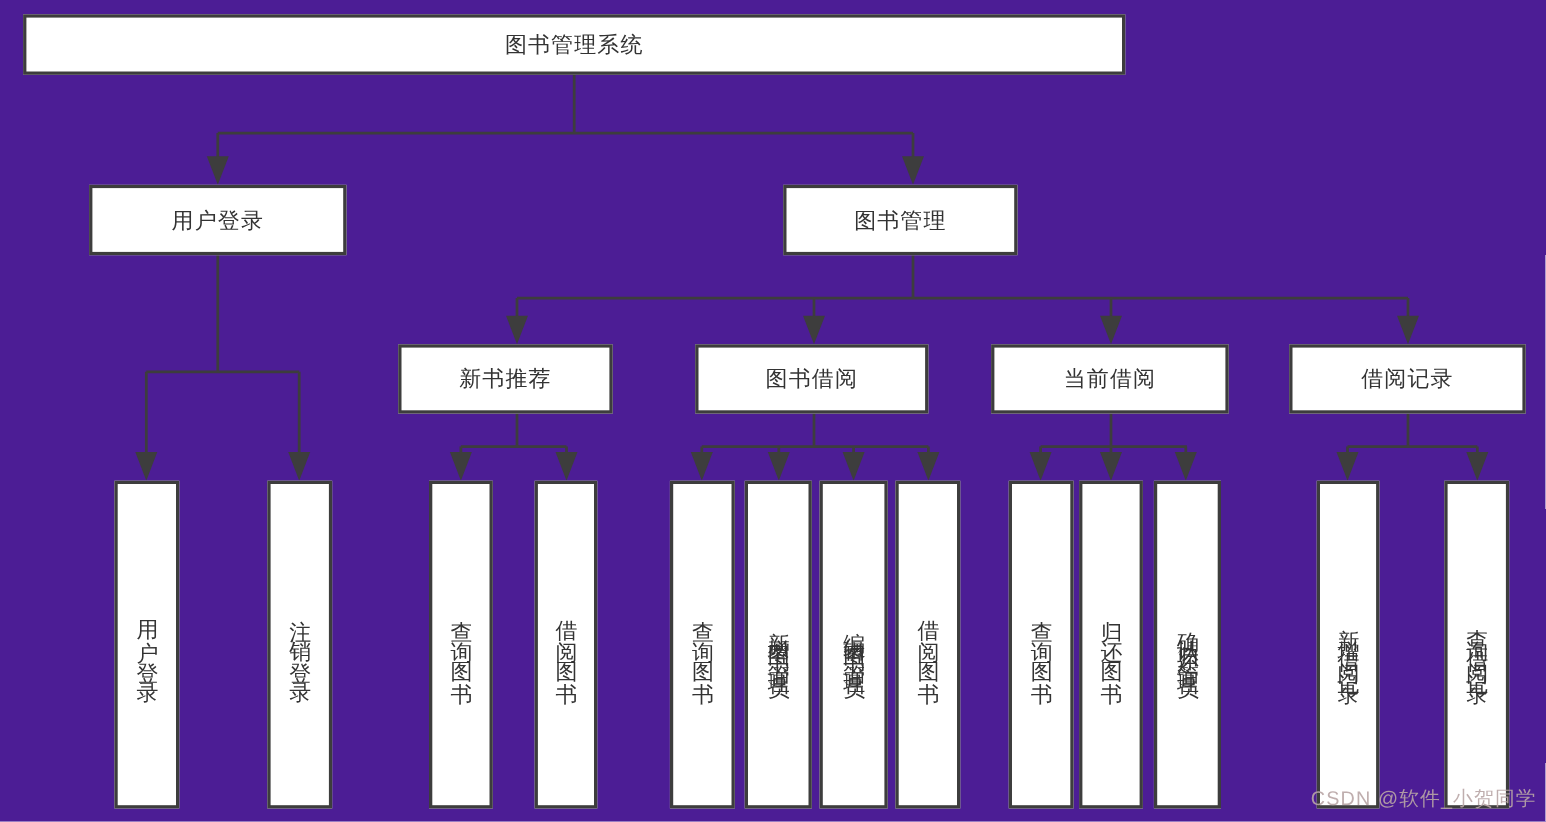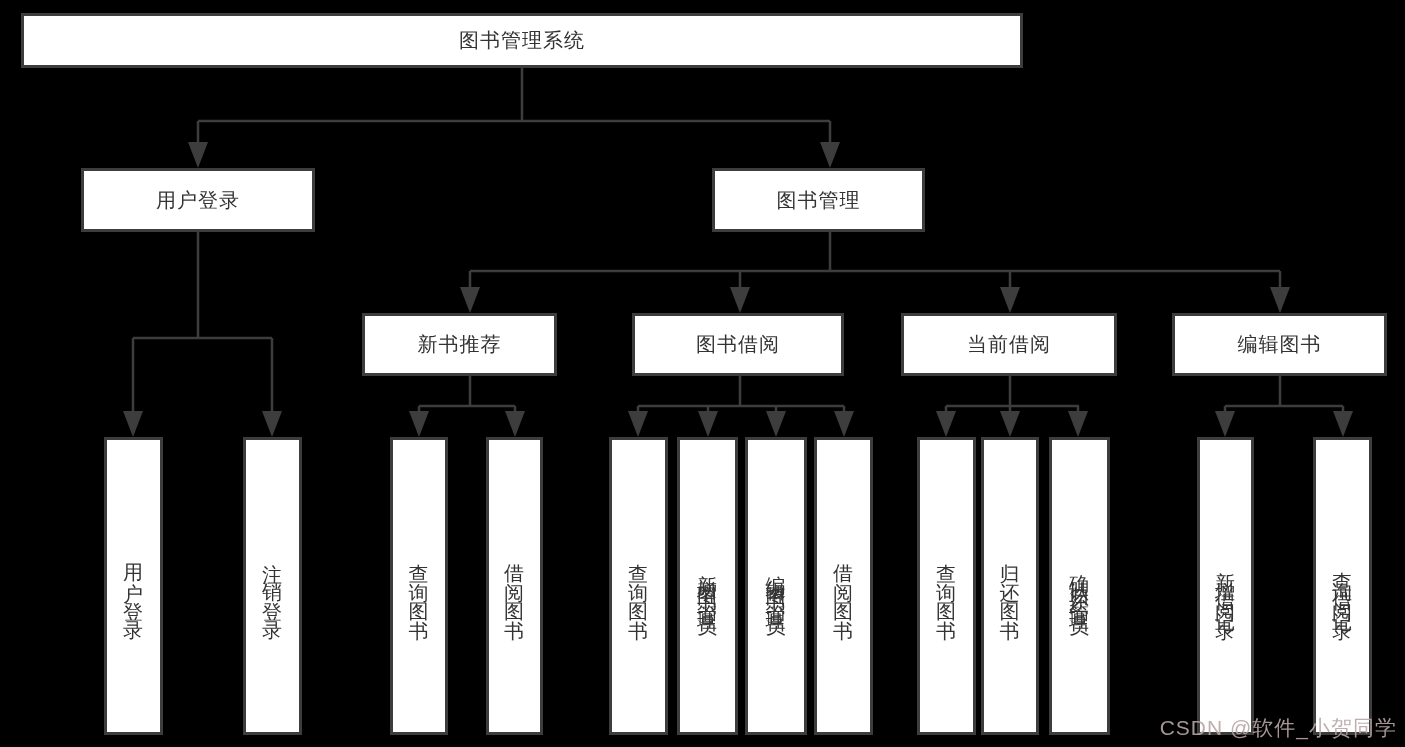--- a/index.html
+++ b/index.html
@@ -1,35 +1,35 @@
 <!DOCTYPE html>
 <html><head>
 <meta charset="utf-8">
 <style>
   html,body{margin:0;padding:0;background:#fff;}
   #canvas{
-    position:relative;width:1405px;height:747px;background:#000000;overflow:hidden;
+    position:relative;width:1405px;height:747px;background:#4c1d95;overflow:hidden;
     font-family:"Liberation Sans","DejaVu Sans",sans-serif;color:#333;
   }
   #connectors{position:absolute;left:0;top:0;z-index:1;}
   .node{
     position:absolute;box-sizing:border-box;background:#fff;border:3px solid #3d3d3d;
     display:flex;align-items:center;justify-content:center;z-index:2;
   }
   .node--h{font-size:20px;letter-spacing:1px;}
   .node--root{border-width:3px;}
   .node--leaf span{
     writing-mode:vertical-rl;text-orientation:mixed;font-size:20px;line-height:1;
     display:block;
   }
   .v-loose span{letter-spacing:19px;}
   .v-med span{letter-spacing:10px;}
   .v-tight span{letter-spacing:6px;}
   #watermark{
-    position:absolute;right:8px;top:714px;z-index:5;font-size:21px;
+    position:absolute;right:8px;top:714px;z-index:5;font-size:18px;
     color:#b9a6a6;opacity:.9;letter-spacing:1px;white-space:nowrap;
   }
 </style>
 </head>
 <body>
 
 <div id="canvas">
 
   <svg id="connectors" width="1405" height="747" viewBox="0 0 1405 747">
     <g stroke="#3d3d3d" stroke-width="2.5" fill="none">
@@ -108,21 +108,21 @@
   <div class="node node--h" style="left:362px;top:313px;width:195px;height:63px">
     <span>新书推荐</span>
   </div>
   <div class="node node--h" style="left:632px;top:313px;width:212px;height:63px">
     <span>图书借阅</span>
   </div>
   <div class="node node--h" style="left:901px;top:313px;width:216px;height:63px">
     <span>当前借阅</span>
   </div>
   <div class="node node--h" style="left:1172px;top:313px;width:215px;height:63px">
-    <span>编辑图书</span>
+    <span>借阅记录</span>
   </div>
 
   <div class="node node--leaf v-loose" style="left:104px;top:437px;width:59px;height:298px">
     <span>用户登录</span>
   </div>
   <div class="node node--leaf v-loose" style="left:243px;top:437px;width:59px;height:298px">
     <span>注销登录</span>
   </div>
 
   <div class="node node--leaf v-loose" style="left:390px;top:437px;width:58px;height:298px">

